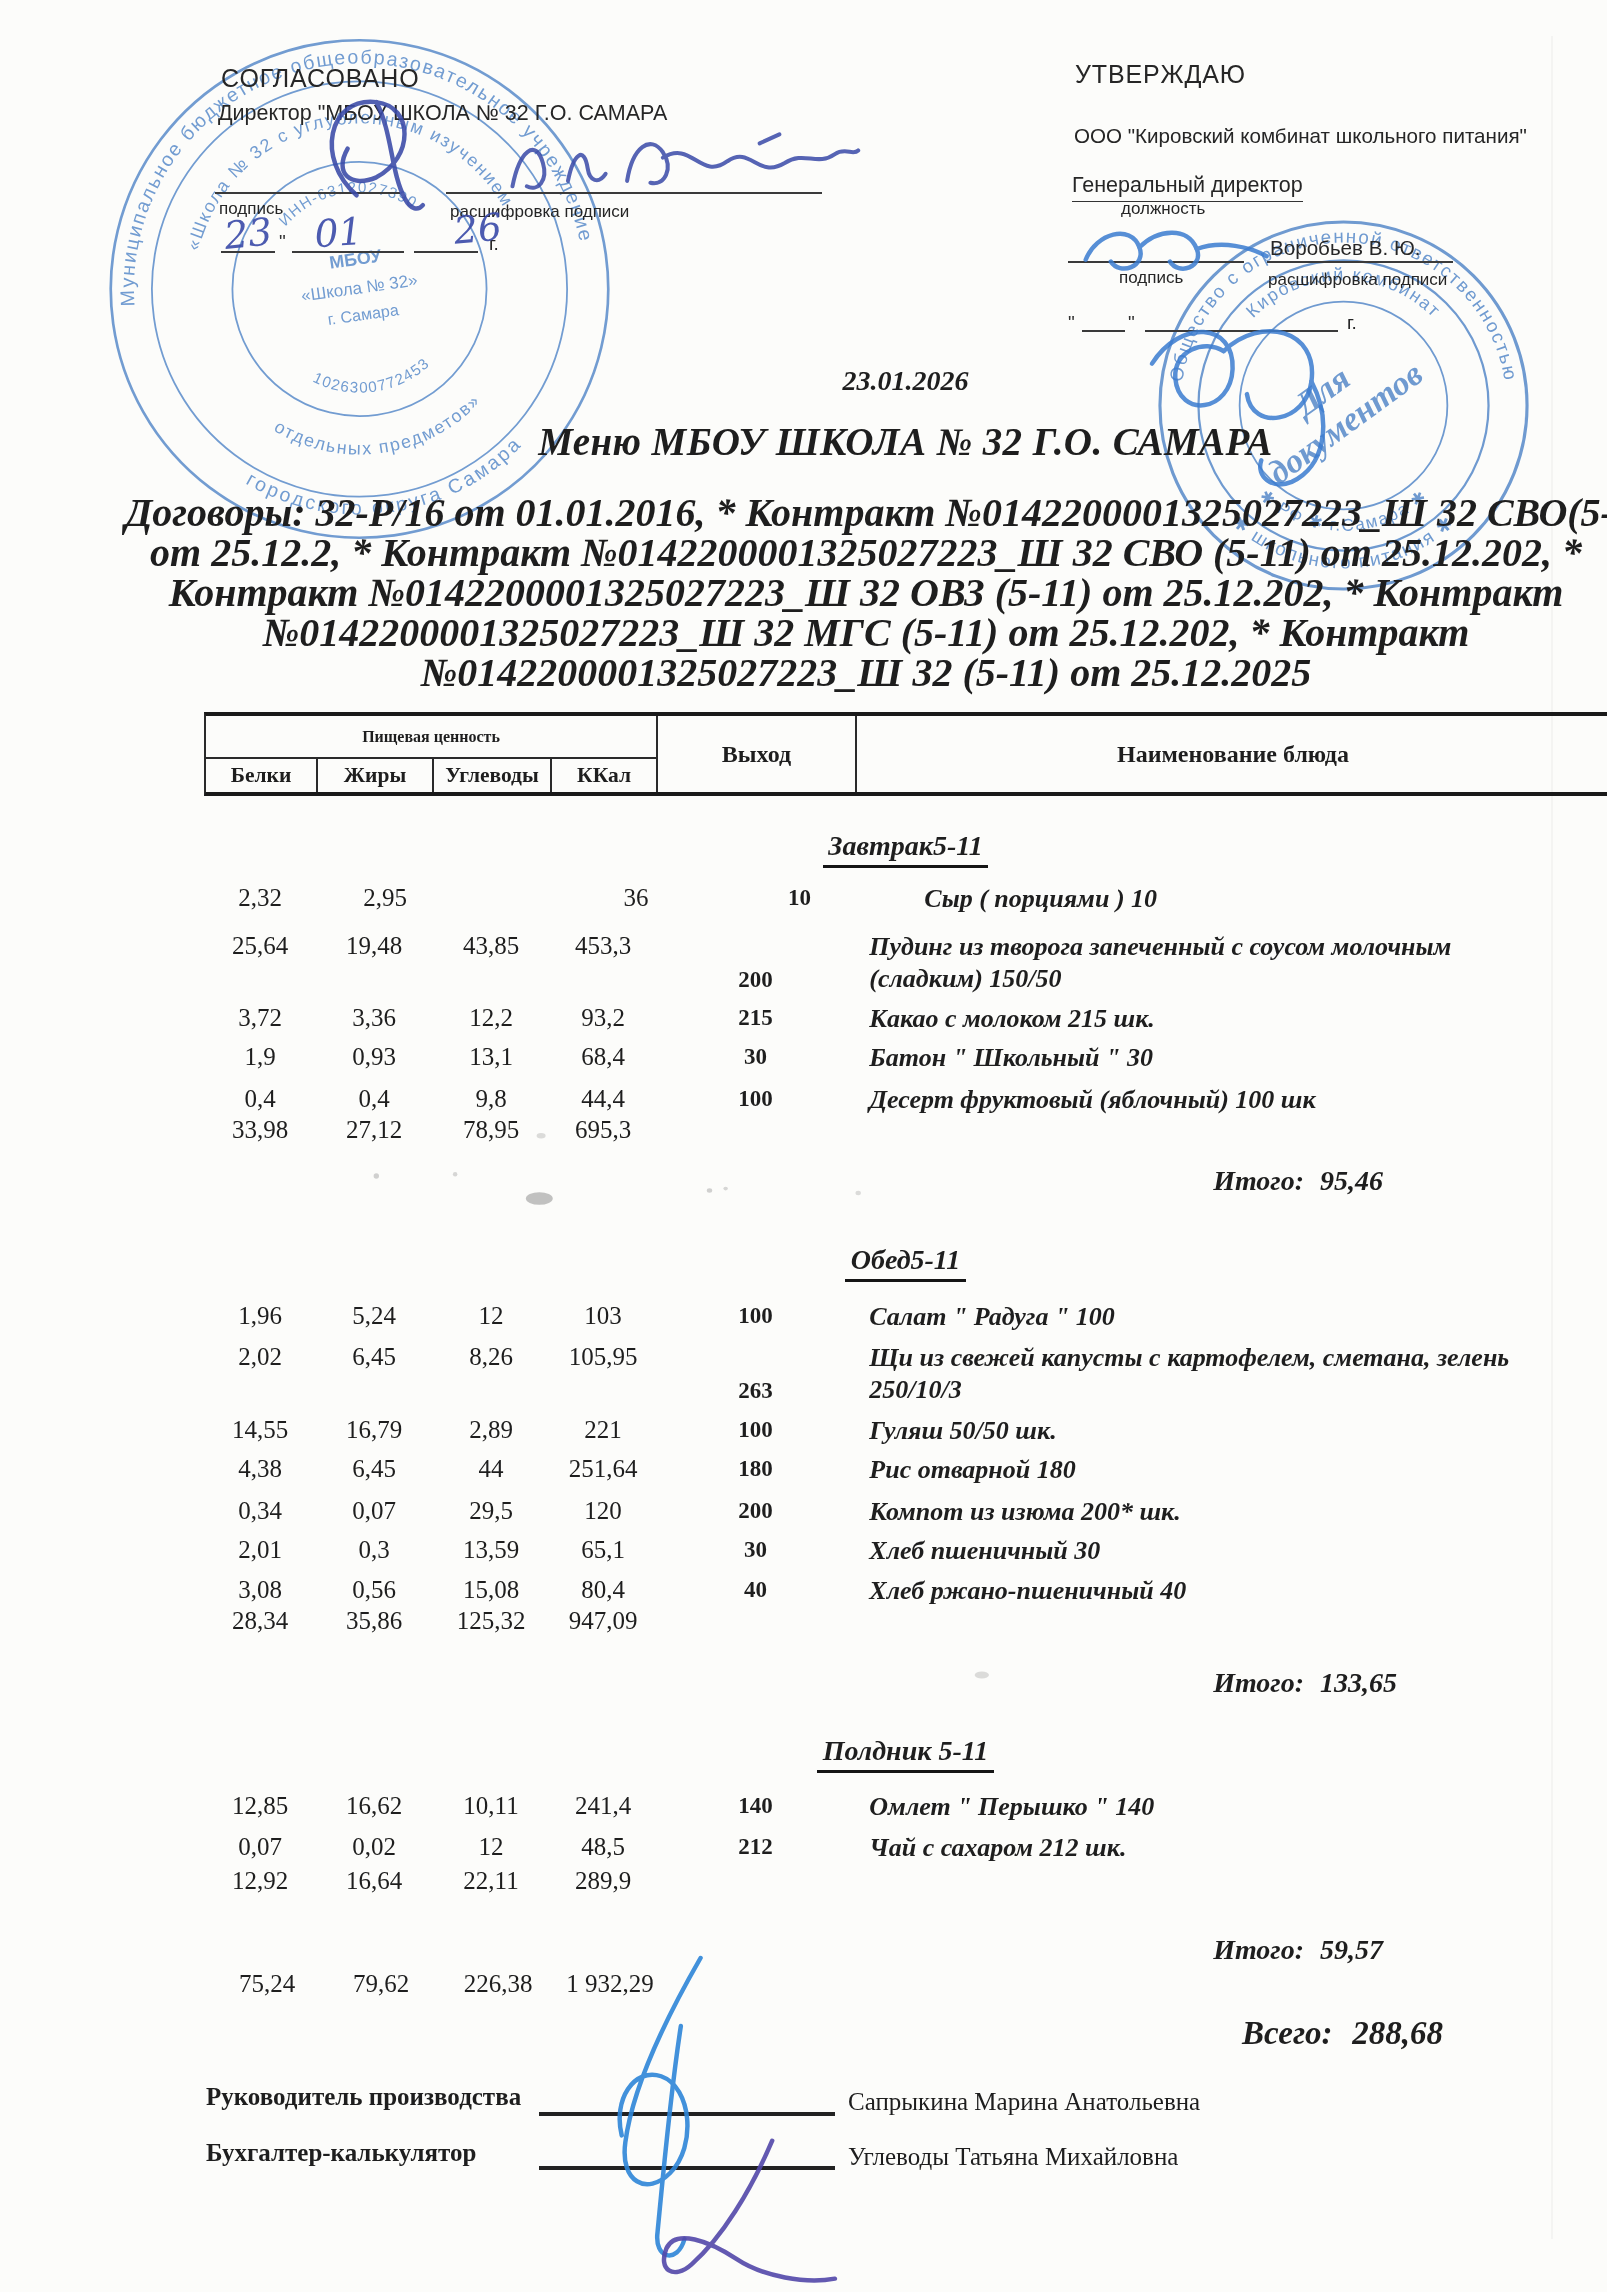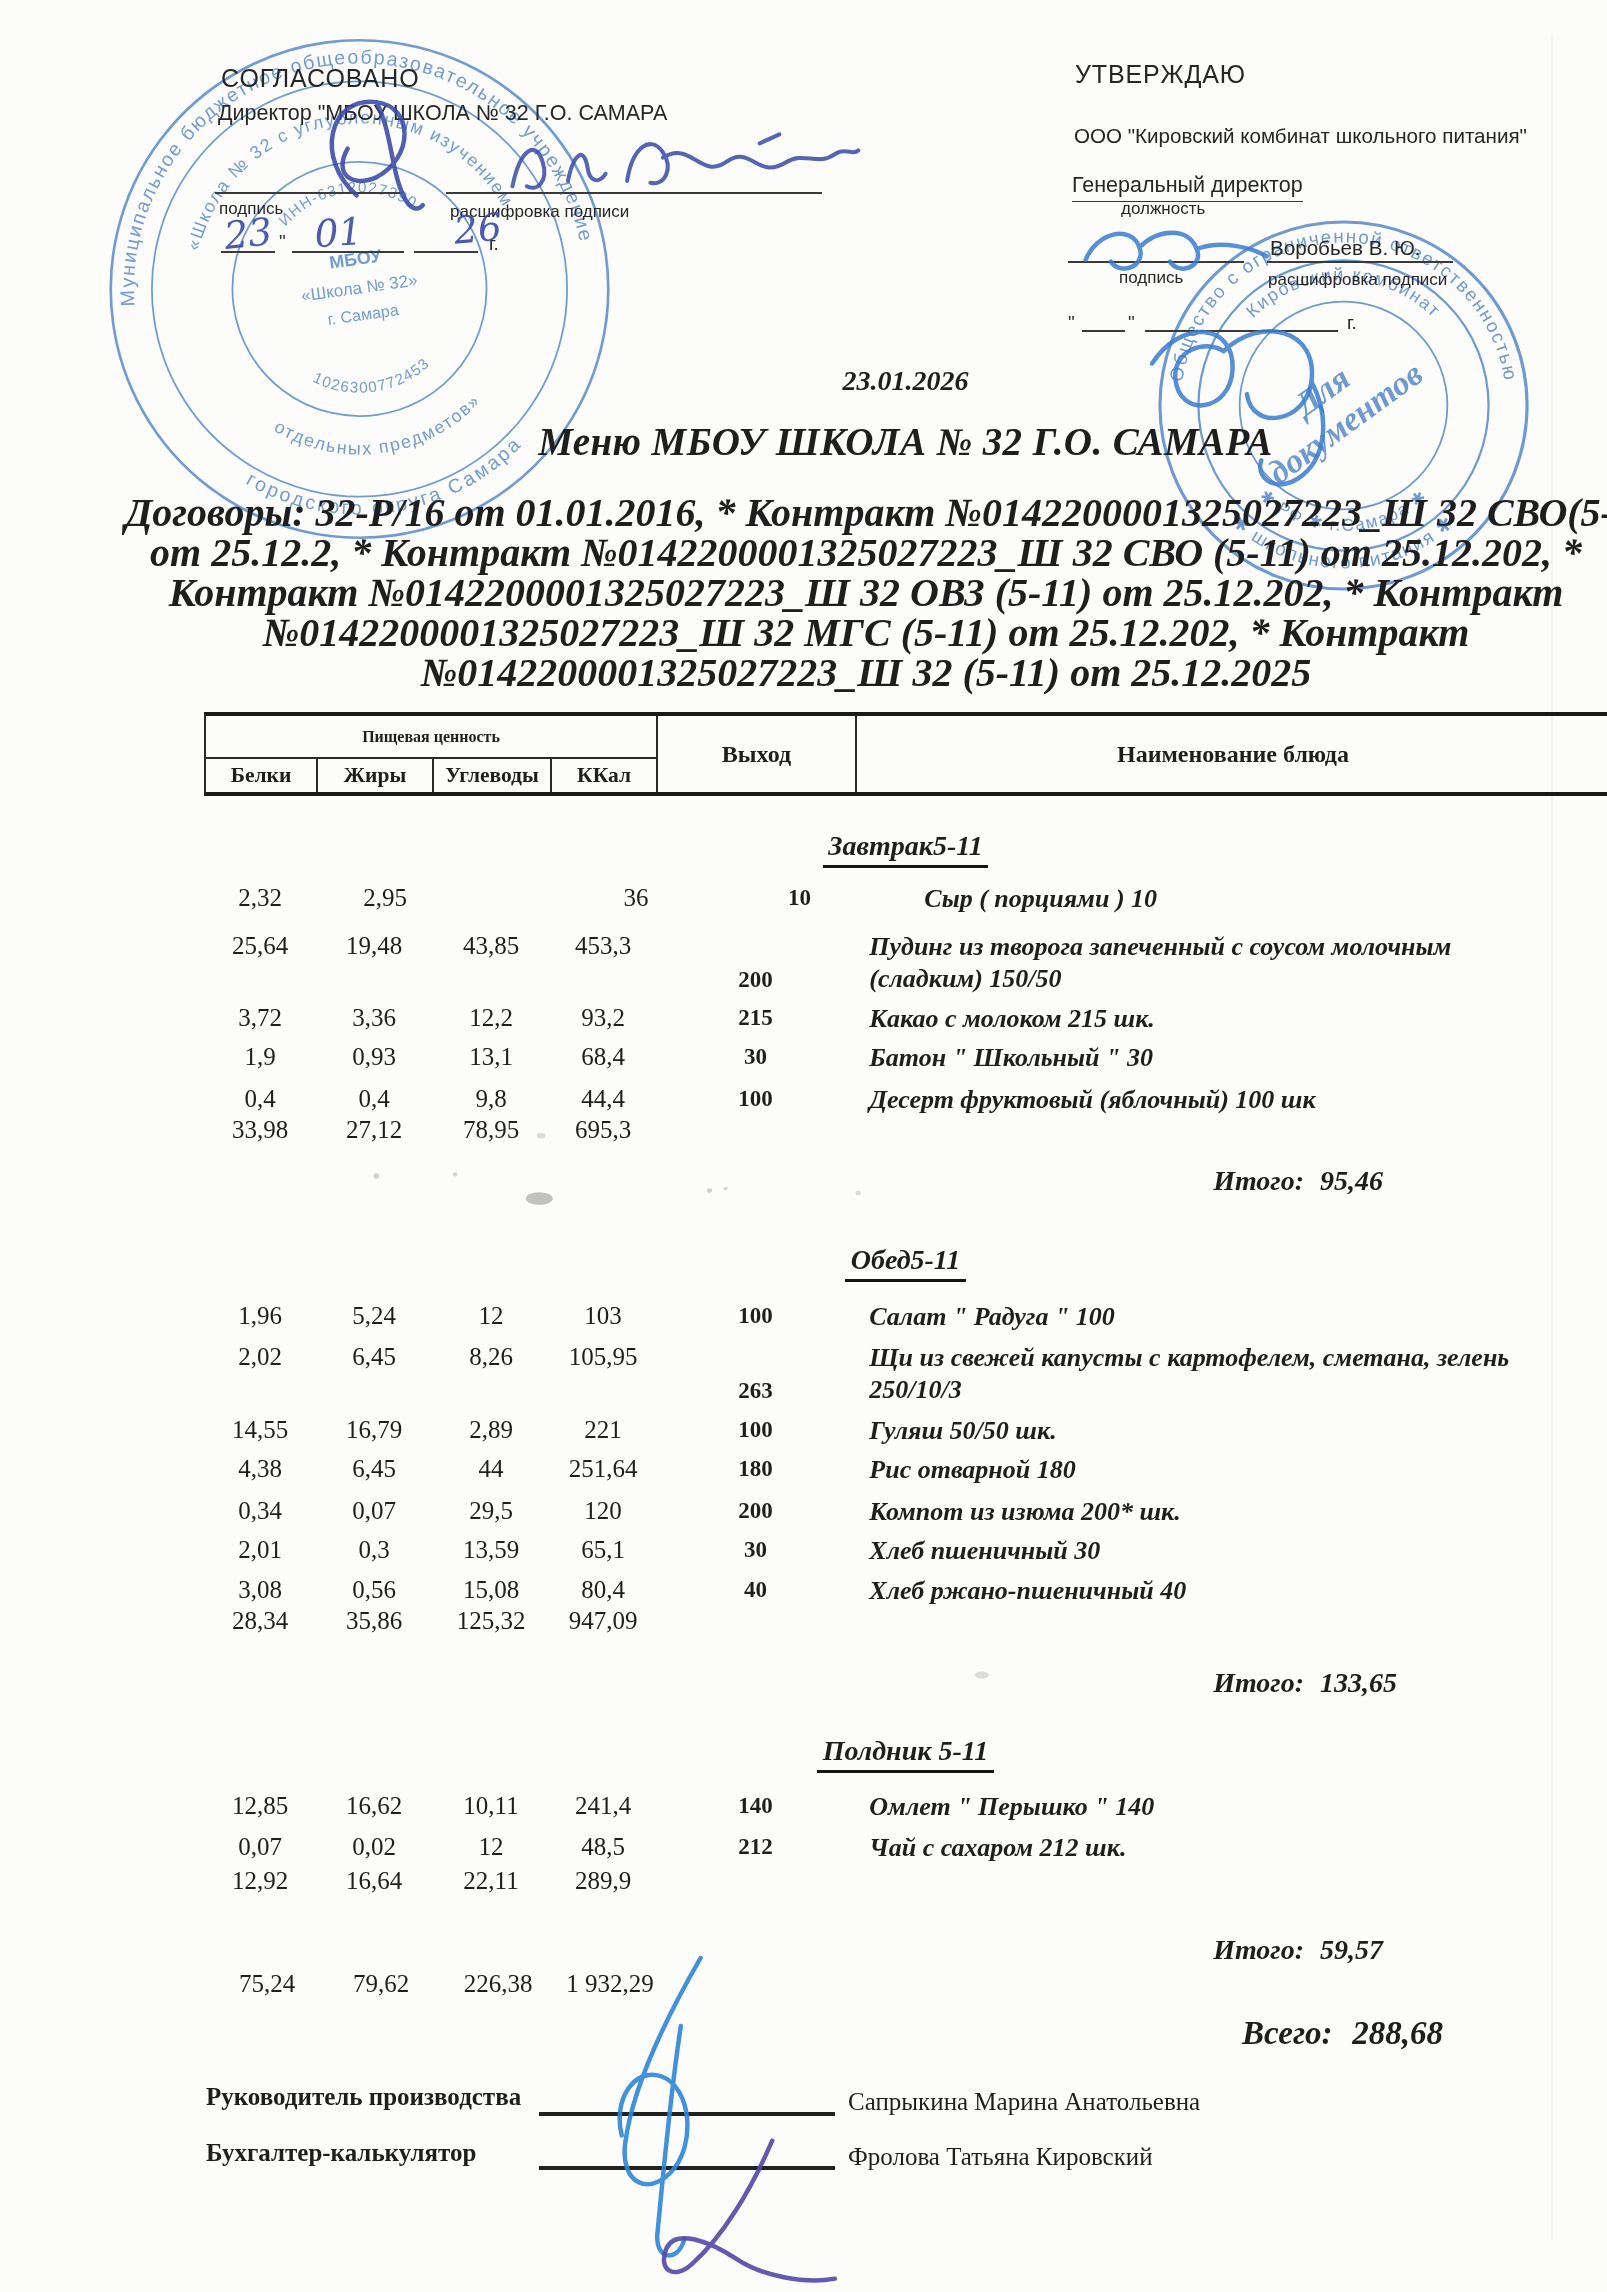--- a/index.html
+++ b/index.html
@@ -353,21 +353,21 @@
   <div class="grandlbl bi" style="top:2015px;">
     <span>Всего:</span><span class="v">288,68</span>
   </div>
 
   <div class="abs f-lbl" style="left:206px;top:2083px;">Руководитель производства</div>
   <div class="sigline" style="left:539px;top:2112px;width:296px;"></div>
   <div class="abs f-name" style="left:848px;top:2088px;">Сапрыкина Марина Анатольевна</div>
 
   <div class="abs f-lbl" style="left:206px;top:2139px;">Бухгалтер-калькулятор</div>
   <div class="sigline" style="left:539px;top:2166px;width:296px;"></div>
-  <div class="abs f-name" style="left:848px;top:2143px;">Фролова Татьяна Кировский</div>
+  <div class="abs f-name" style="left:848px;top:2143px;">Углеводы Татьяна Михайловна</div>
 
   <svg class="inklayer" width="1608" height="2293" viewBox="0 0 1795 2560">
 
     <g stroke="#3a4aa8" stroke-width="5" fill="none" stroke-linecap="round" opacity=".88">
       <path d="M 398 218 C 352 178 366 108 420 114 C 462 119 462 176 420 198 C 392 210 372 194 388 166"></path>
       <path d="M 420 114 C 438 148 436 192 452 222 C 458 233 466 236 472 229"></path>
     </g>
 
     <g stroke="#3a4aa8" stroke-width="4.5" fill="none" stroke-linecap="round" opacity=".85">
       <path d="M 572 208 C 580 168 598 154 606 182 C 612 202 600 214 588 208"></path>

